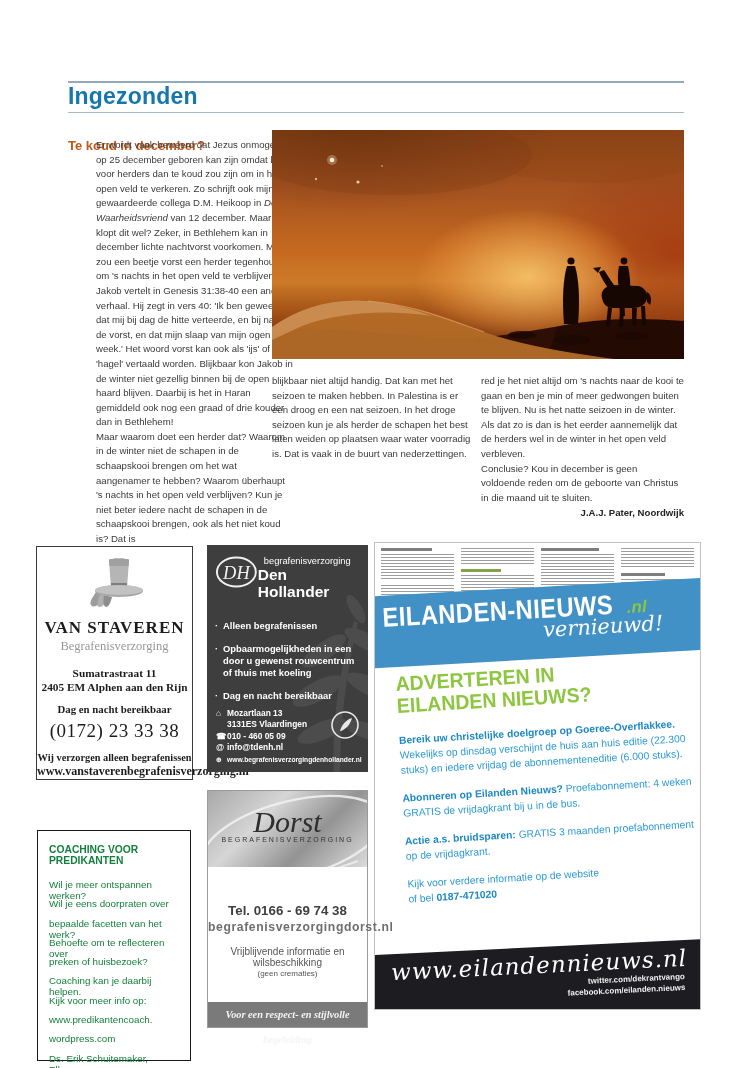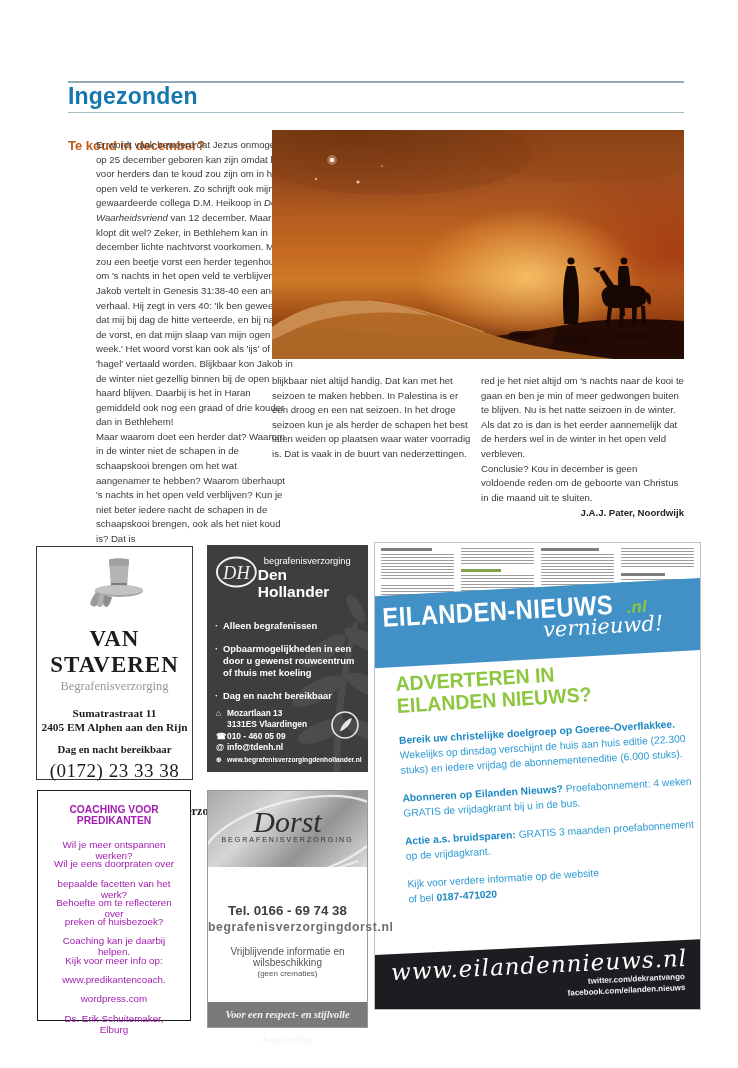--- a/index.html
+++ b/index.html
@@ -27,29 +27,29 @@
       radial-gradient(ellipse 220px 140px at 98% 55%, rgba(140,25,8,.55), rgba(0,0,0,0) 70%),
       radial-gradient(ellipse 300px 120px at 20% 0%, rgba(90,40,12,.5), rgba(0,0,0,0) 70%),
       linear-gradient(180deg,#8a4516 0%, #a85420 28%, #c4691f 52%, #cd7a28 66%, #9c4a14 82%, #511a06 100%);
   }
   .hero svg{display:block;}
   
   .ad{position:absolute;box-sizing:border-box;background:#fff;}
   
   #ad-vs{left:36px;top:546px;width:157px;height:234px;border:1.5px solid #3a3a3a;
     font-family:"Liberation Serif", serif;text-align:center;color:#1c1c1c;}
-  #ad-vs .vs-name{font-size:23px;font-weight:bold;letter-spacing:1px;margin-top:12px;}
+  #ad-vs .vs-name{font-size:17px;font-weight:bold;letter-spacing:1px;margin-top:4px;}
   #ad-vs .vs-sub{font-size:12.5px;color:#979797;margin-top:1px;}
   #ad-vs .vs-addr{font-size:11.3px;font-weight:bold;margin-top:12px;line-height:14px;}
   #ad-vs .vs-avail{font-size:10.8px;font-weight:bold;margin-top:9px;}
   #ad-vs .vs-phone{font-size:19px;margin-top:5px;letter-spacing:.5px;}
   #ad-vs .vs-note{font-size:10.3px;font-weight:bold;margin-top:10px;}
   #ad-vs .vs-web{font-size:12px;font-weight:bold;margin-top:1px;}
   
-  #ad-coach{left:37px;top:790px;width:154px;height:231px;border:1.5px solid #1a1a1a;padding:13px 11px;color:#a21caf;text-align:center;}
+  #ad-coach{left:37px;top:830px;width:154px;height:231px;border:1.5px solid #1a1a1a;padding:13px 11px;color:#15803d;}
   #ad-coach .coach-title{font-size:10.3px;font-weight:bold;margin-bottom:13px;}
   #ad-coach .coach-line{font-size:9.8px;height:19.3px;}
   
   #ad-dh{left:207px;top:545px;width:161px;height:227px;background:#3e3e3e;color:#fff;overflow:hidden;border:none;}
   #ad-dh .dh-leaf{position:absolute;right:-26px;top:36px;opacity:.55;}
   #ad-dh .dh-head{position:relative;padding:9px 8px 0 8px;display:flex;align-items:flex-start;}
   #ad-dh .dh-brand1{font-size:9.3px;margin-left:6px;margin-top:2px;}
   #ad-dh .dh-brand2{font-size:15.5px;font-weight:bold;line-height:17px;}
   #ad-dh .dh-bullets{position:relative;margin:20px 8px 0 8px;}
   #ad-dh .dh-bullet{font-size:9.4px;font-weight:bold;line-height:12px;margin-bottom:11px;padding-left:8px;position:relative;}

